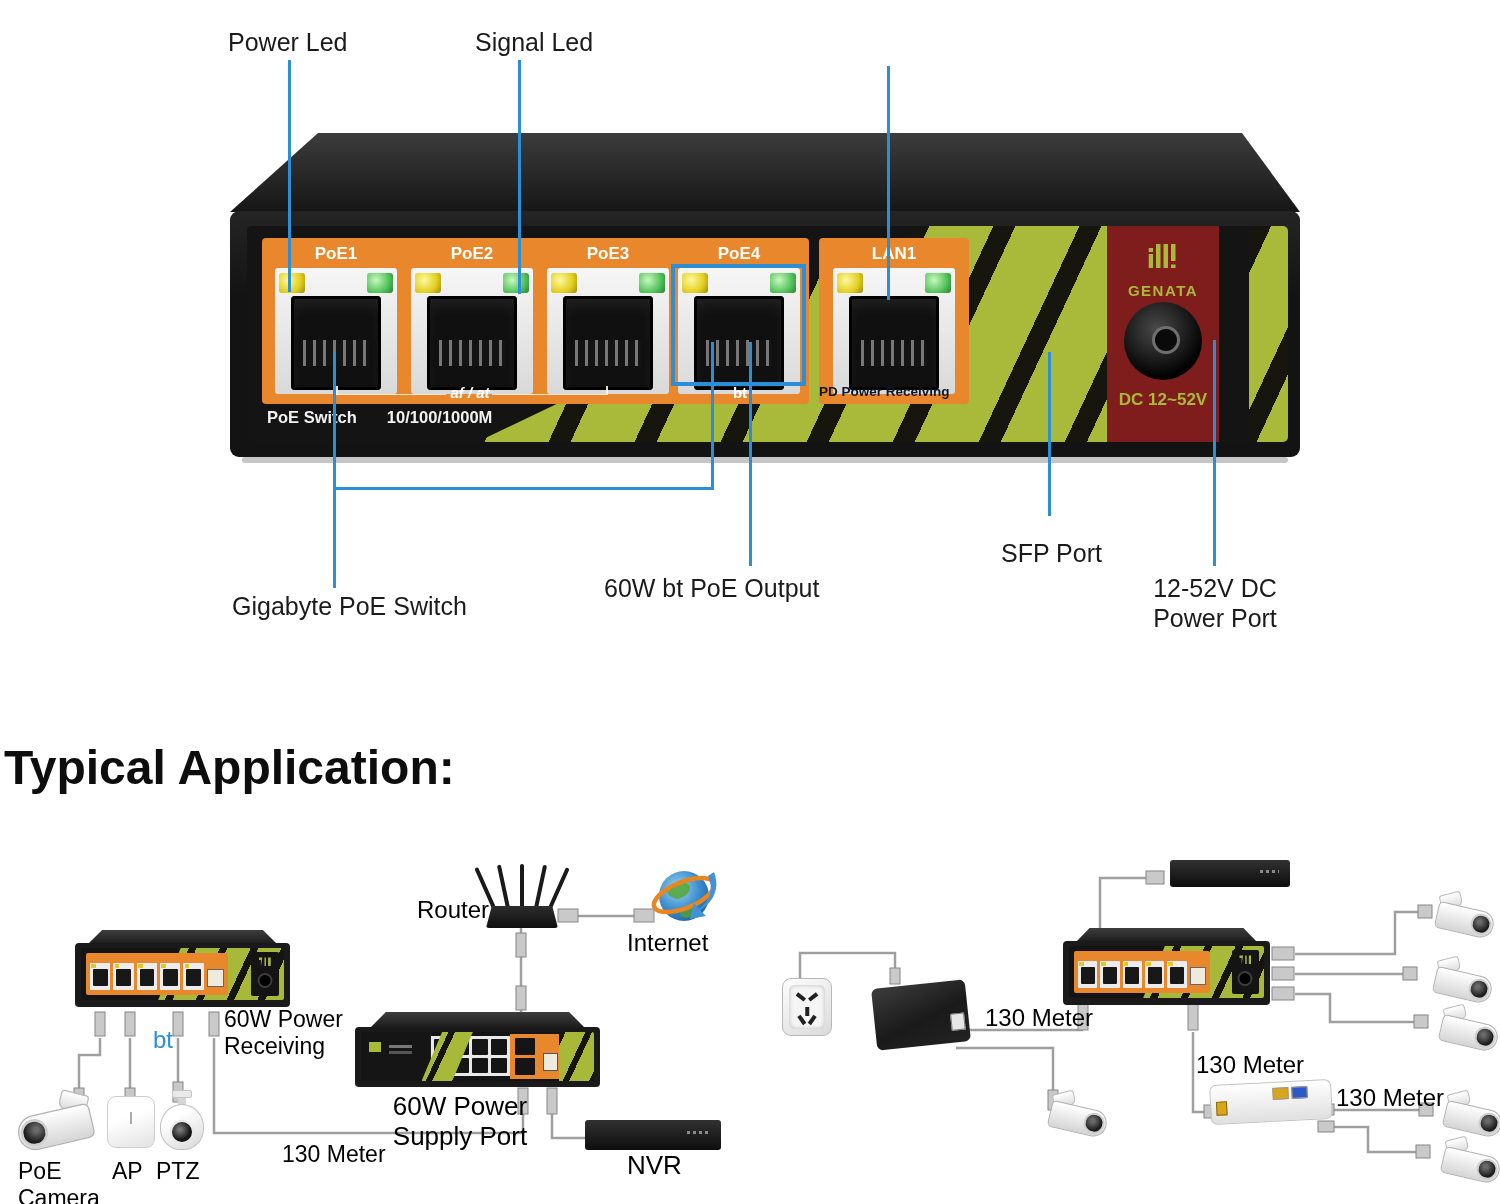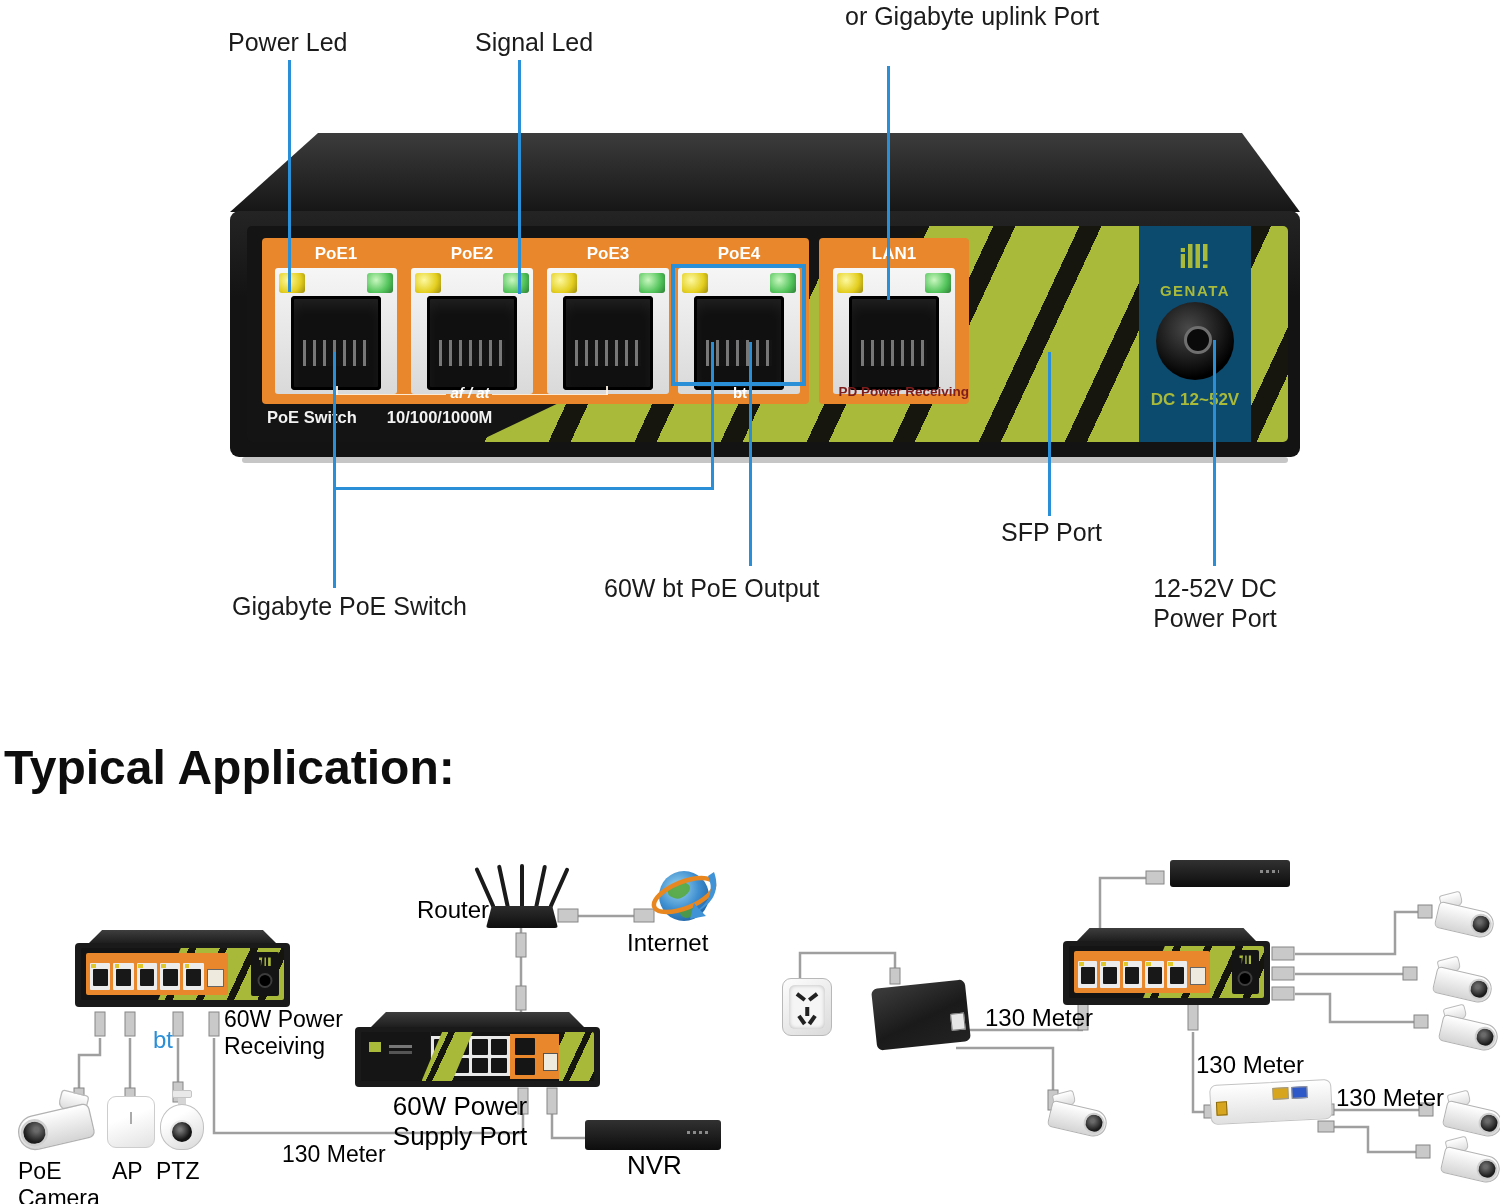--- a/index.html
+++ b/index.html
@@ -21,21 +21,21 @@
   .sw-body { position:absolute; left:230px; top:211px; width:1070px; height:246px;
              background:linear-gradient(180deg,#242424 0%,#131313 35%); border-radius:9px; }
   .sw-base { position:absolute; left:242px; top:457px; width:1046px; height:6px;
              background:#c6c6c6; border-radius:3px; }
   .sw-face { position:absolute; left:247px; top:226px; width:1041px; height:216px;
              background:#141414; border-radius:5px; overflow:hidden; }
   .camo { background:repeating-linear-gradient(115deg,#16160f 0 20px,#a9ba3a 20px 78px); }
   .sw-camo1 { position:absolute; left:230px; top:0; width:672px; height:216px;
               clip-path:polygon(452px 0,100% 0,100% 100%,0 100%); }
   .sw-camo2 { position:absolute; left:1002px; top:0; width:39px; height:216px; }
-  .sw-brandpanel { position:absolute; left:892px; top:0; width:112px; height:216px; background:#0c4a6e; }
+  .sw-brandpanel { position:absolute; left:860px; top:0; width:112px; height:216px; background:#7f1d1d; }
   .sw-orange { position:absolute; background:#e8872b; border-radius:4px; }
   .op1 { left:15px; top:12px; width:547px; height:166px; }
   .op2 { left:572px; top:12px; width:150px; height:166px; }
   .op3 { left:735px; top:52px; width:145px; height:131px; }
   .portlbl { position:absolute; top:6px; width:122px; text-align:center; color:#fff;
              font-size:17px; font-weight:bold; }
   .pmod { position:absolute; top:30px; width:122px; height:126px; border-radius:3px;
           background:linear-gradient(#f6f6f6,#d9d9d9); }
   .led { position:absolute; top:5px; width:26px; height:20px; border-radius:3px; }
   .led-y { left:4px; background:radial-gradient(circle at 35% 35%,#fdf9a0,#e3ce1e 60%,#9a8a10); }
@@ -43,21 +43,21 @@
   .jack { position:absolute; left:16px; top:28px; width:90px; height:94px; background:#101010;
           border-radius:4px; box-shadow:inset 0 0 0 3px #000, inset 0 10px 14px rgba(255,255,255,.07); }
   .jack::after { content:""; position:absolute; left:12px; right:12px; top:44px; height:26px;
                  background:repeating-linear-gradient(90deg,#8a8a8a 0 3px,#141414 3px 10px); opacity:.85; }
   .bseg { position:absolute; top:156px; height:1px; background:rgba(255,244,228,.9); }
   .btick { position:absolute; top:148px; width:2px; height:9px; background:rgba(255,244,228,.9); }
   .afat { position:absolute; top:146px; left:186px; width:44px; text-align:center;
           color:#fff; font-size:15px; font-weight:bold;font-style:italic; }
   .bt-txt { position:absolute; top:146px; left:448px; width:60px; text-align:center;
             color:#fff; font-size:15px; font-weight:bold; }
-  .pdlbl { position:absolute; bottom:5px; left:0; width:100%; text-align:right; color:#7f1d1d;
+  .pdlbl { position:absolute; bottom:5px; left:0; width:100%; text-align:left; color:#0f172a;
            font-size:13.5px; font-weight:bold; }
   .sfplbl { position:absolute; bottom:5px; left:0; width:100%; text-align:center; color:#fff;
             font-size:14px; font-weight:bold; }
   .sfpcage { position:absolute; left:12px; top:13px; width:121px; height:92px; border-radius:2px;
              background:linear-gradient(160deg,#ddd8ca,#8f8c7e 70%); border:2px solid #55534a; }
   .sfpcage::after { content:""; position:absolute; left:10px; top:16px; width:100px; height:56px;
                     background:#16160f; border-radius:1px;
                     box-shadow:inset 0 4px 0 rgba(255,255,255,.12); }
   .brandlogo { position:absolute; left:50%; top:18px; transform:translateX(-50%); }
   .brandname { position:absolute; top:56px; left:0; width:100%; text-align:center; color:#a9ba3a;
@@ -193,21 +193,20 @@
   .globe { position:absolute; left:650px; top:858px; z-index:2; }
 </style>
 </head>
 <body>
 
 <div class="stage">
 
   <div class="lbl" style="left:228px;top:27px">Power Led</div>
   <div class="lbl" style="left:475px;top:27px">Signal Led</div>
   <div class="lbl" style="left:845px;top:1px">
-    <div>or Gigabyte uplink Port</div>
   </div>
 
   <div class="cline" style="left:288px;top:60px;height:232px"></div>
   <div class="cline" style="left:518px;top:60px;height:234px"></div>
   <div class="cline" style="left:887px;top:66px;height:234px"></div>
 
   <div class="sw-lid"></div>
   <div class="sw-body"></div>
   <div class="sw-base"></div>
 
@@ -286,21 +285,21 @@
 
   <div class="cline" style="left:333px;top:352px;height:236px"></div>
   <div class="chline" style="left:333px;top:487px;width:381px"></div>
   <div class="cline" style="left:711px;top:342px;height:148px"></div>
   <div class="cline" style="left:749px;top:342px;height:224px"></div>
   <div class="cline" style="left:1048px;top:352px;height:164px"></div>
   <div class="cline" style="left:1213px;top:340px;height:226px"></div>
 
   <div class="lbl" style="left:232px;top:591px">Gigabyte PoE Switch</div>
   <div class="lbl" style="left:604px;top:573px">60W bt PoE Output</div>
-  <div class="lbl" style="left:1001px;top:517px">SFP Port</div>
+  <div class="lbl" style="left:1001px;top:538px">SFP Port</div>
   <div class="lbl" style="left:1140px;top:573px;width:150px;text-align:center">
     <div>12-52V DC</div>
     <div>Power Port</div>
   </div>
 
   <div class="heading">Typical Application:</div>
 
   <svg class="cables" width="1500" height="364" viewBox="0 0 1500 364">
     <g fill="none" stroke="#9f9f9f" stroke-width="2.5">
       <path d="M100,198 V215 H79 V248"></path>

